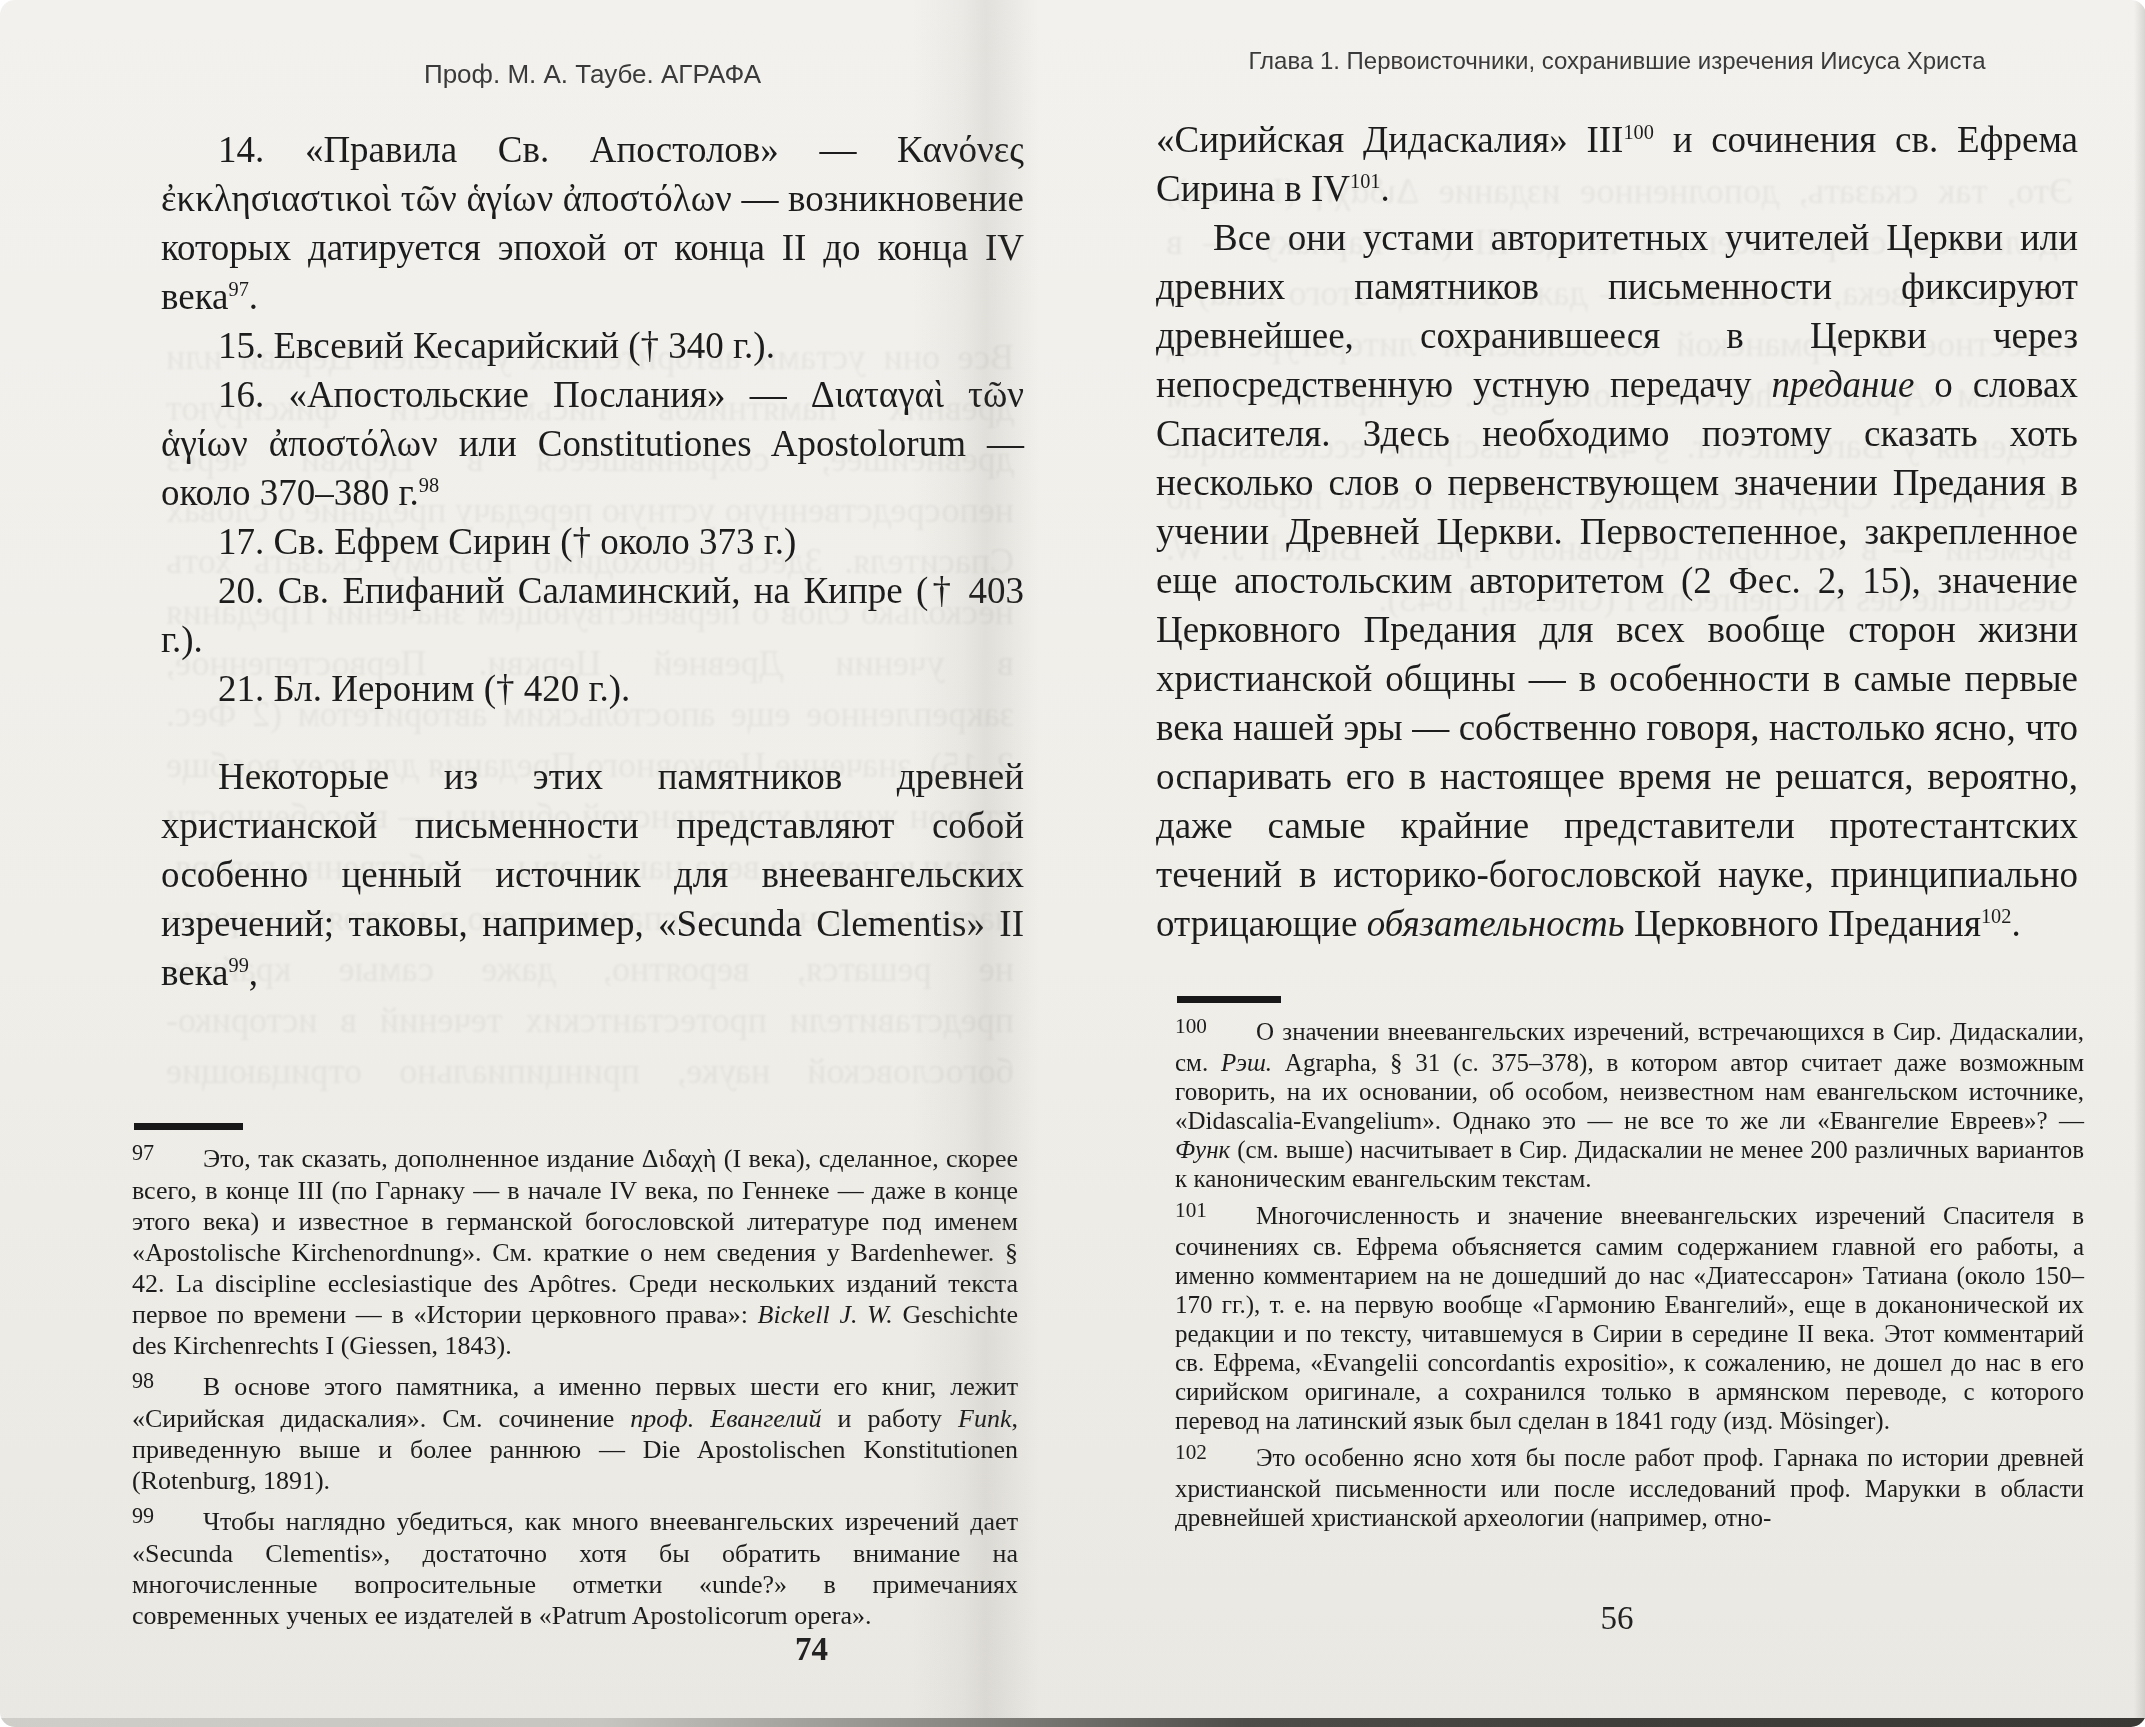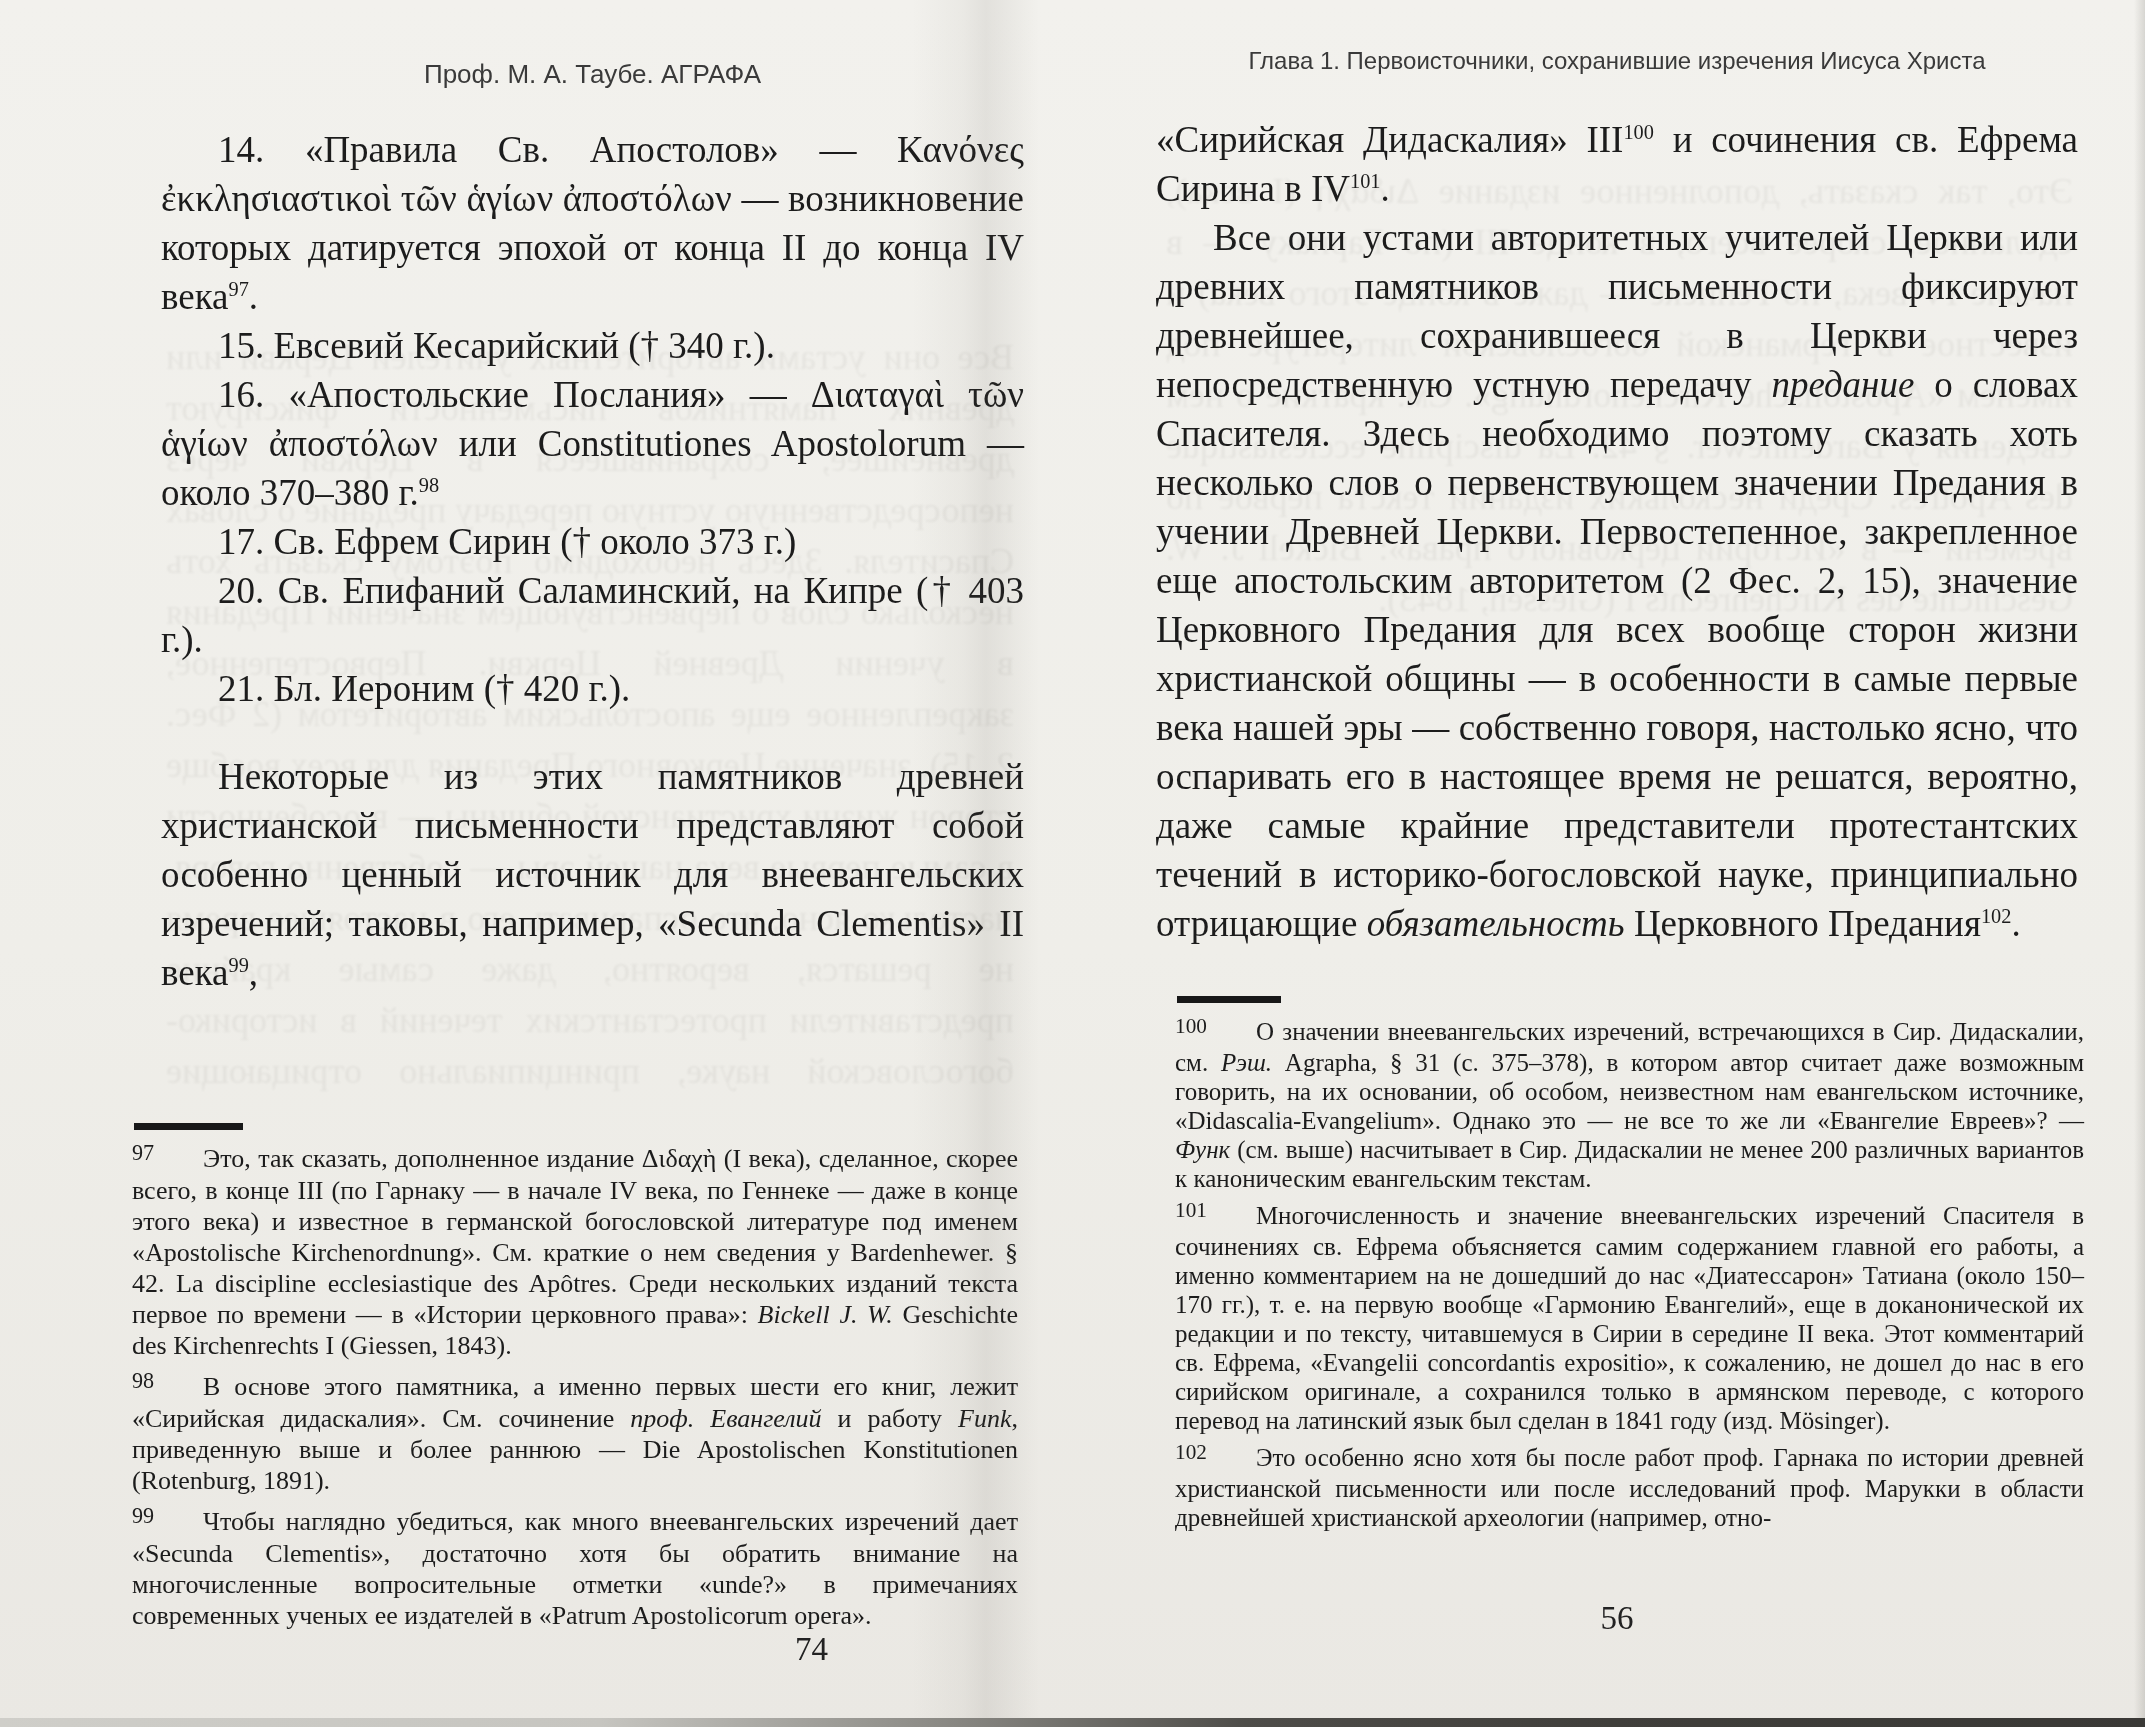--- a/index.html
+++ b/index.html
@@ -1,18 +1,18 @@
 <!DOCTYPE html>
 <html lang="ru"><head>
 <meta charset="utf-8">
 <style>
   html,body{margin:0;padding:0;}
   body{width:2146px;height:1727px;font-family:"Liberation Serif","DejaVu Serif",serif;color:#1c1c1c;}
   #scan{position:relative;width:2146px;height:1727px;overflow:hidden;
-        background:linear-gradient(180deg,#f2f1ed 0%,#efeee9 55%,#eae8e3 100%);}
+        background:linear-gradient(180deg,#f2f1ed 0%,#efeee9 55%,#eae8e3 100%);border-radius:15px;}
   .page{position:absolute;top:0;height:100%;}
   #page-left{left:0;width:1073px;}
   #page-right{left:1073px;width:1073px;}
 
   .running-header{position:absolute;text-align:center;
         font-family:"Liberation Sans","DejaVu Sans",sans-serif;color:#3a3a3a;}
   .left-header{left:161px;top:59px;width:863px;font-size:26px;}
   .right-header{left:83px;top:47px;width:922px;font-size:24px;}
 
   .body-text{position:absolute;text-align:justify;}
@@ -29,21 +29,21 @@
   .right-rule{left:104px;top:996px;width:104px;}
 
   .footnotes{position:absolute;text-align:justify;}
   .left-fns{left:132px;top:1143px;width:886px;font-size:26px;line-height:31px;}
   .right-fns{left:102px;top:1017px;width:909px;font-size:25px;line-height:29px;}
   .footnote{margin:0 0 9.8px 0;}
   .right-fns .footnote{margin-bottom:7.8px;}
   .fn-num{display:inline-block;position:relative;top:-6.8px;font-size:0.85em;margin-right:49px;}
 
   .page-number{position:absolute;font-size:33px;color:#222;text-align:center;}
-  .left-pn{left:380px;top:1631px;width:863px;}
+  .left-pn{left:380px;top:1631px;width:863px;font-weight:bold;}
   .right-pn{left:83px;top:1600px;width:922px;}
 
   .bleed{position:absolute;transform:scaleX(-1);opacity:0.065;filter:blur(1.2px);
          color:#49453d;text-align:justify;overflow:hidden;pointer-events:none;}
   .bleed-left{left:166px;top:332px;width:848px;height:761px;font-size:36px;line-height:51px;}
   .bleed-right{left:93px;top:166px;width:907px;height:858px;font-size:36px;line-height:51px;}
 
   .gutter-shadow{position:absolute;left:912px;top:0;width:127px;height:100%;
          background:linear-gradient(90deg,rgba(110,105,95,0) 0%,rgba(110,105,95,0.06) 40%,
                     rgba(95,90,82,0.11) 58%,rgba(110,105,95,0) 100%);}

